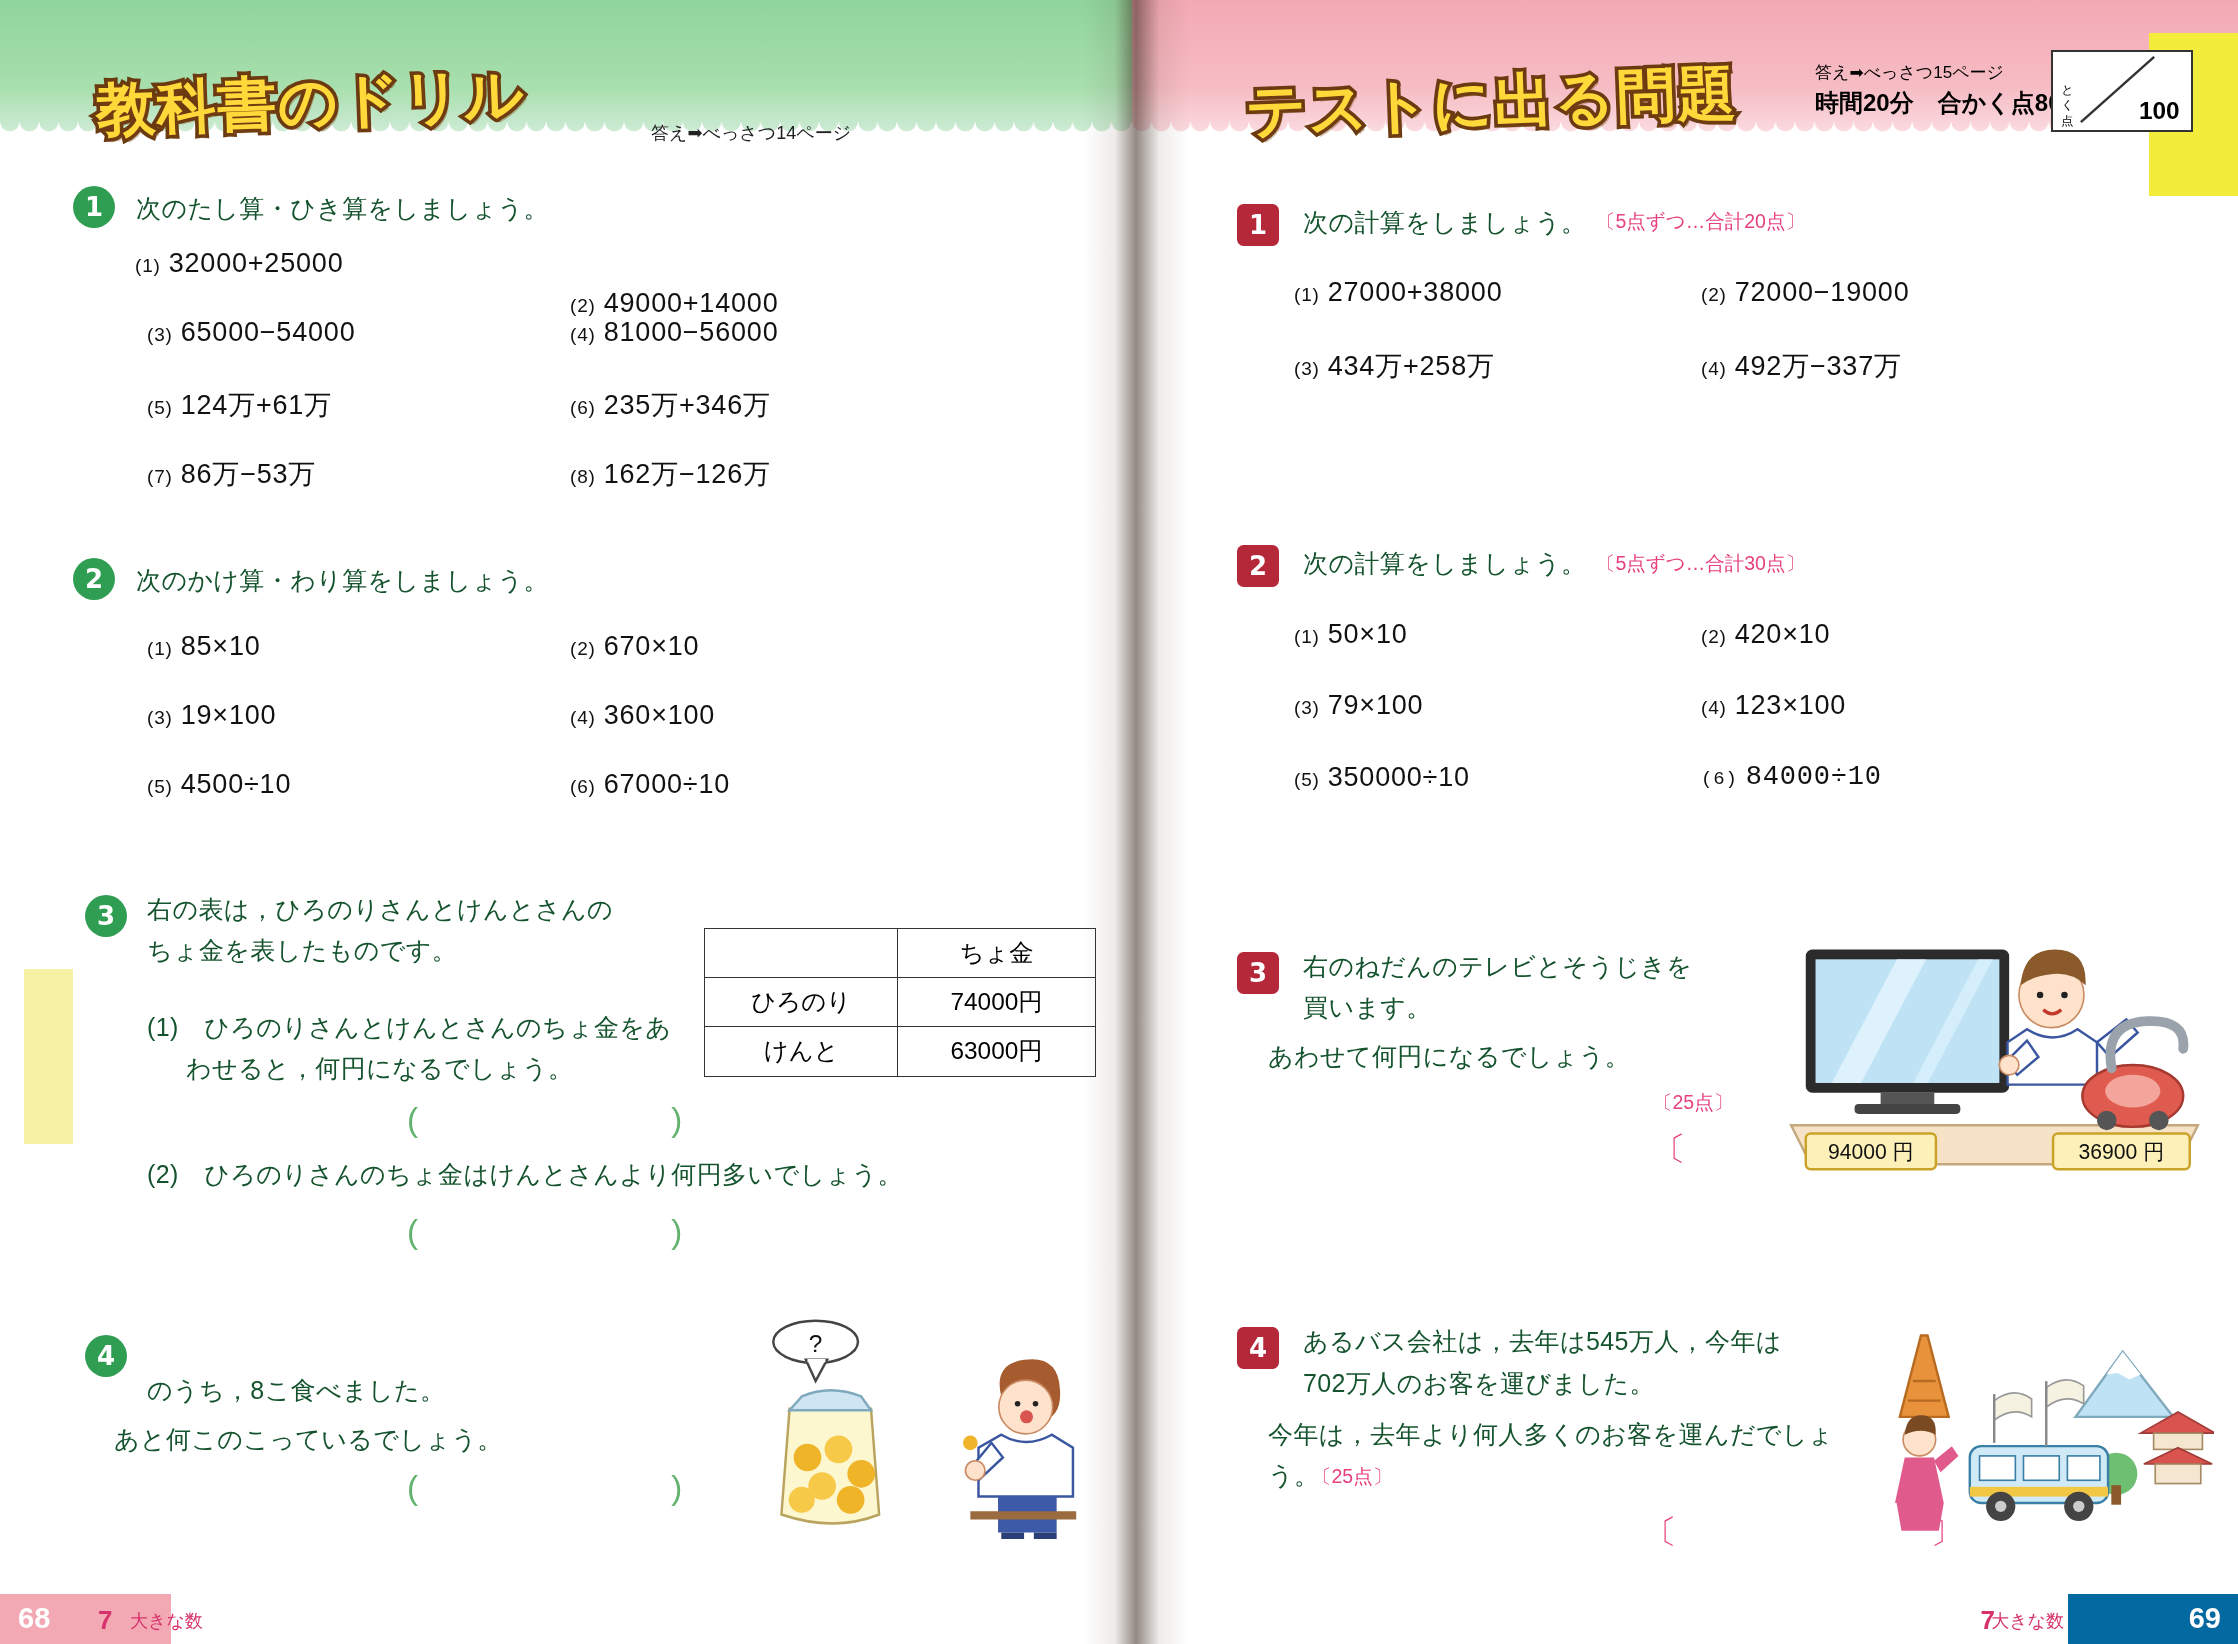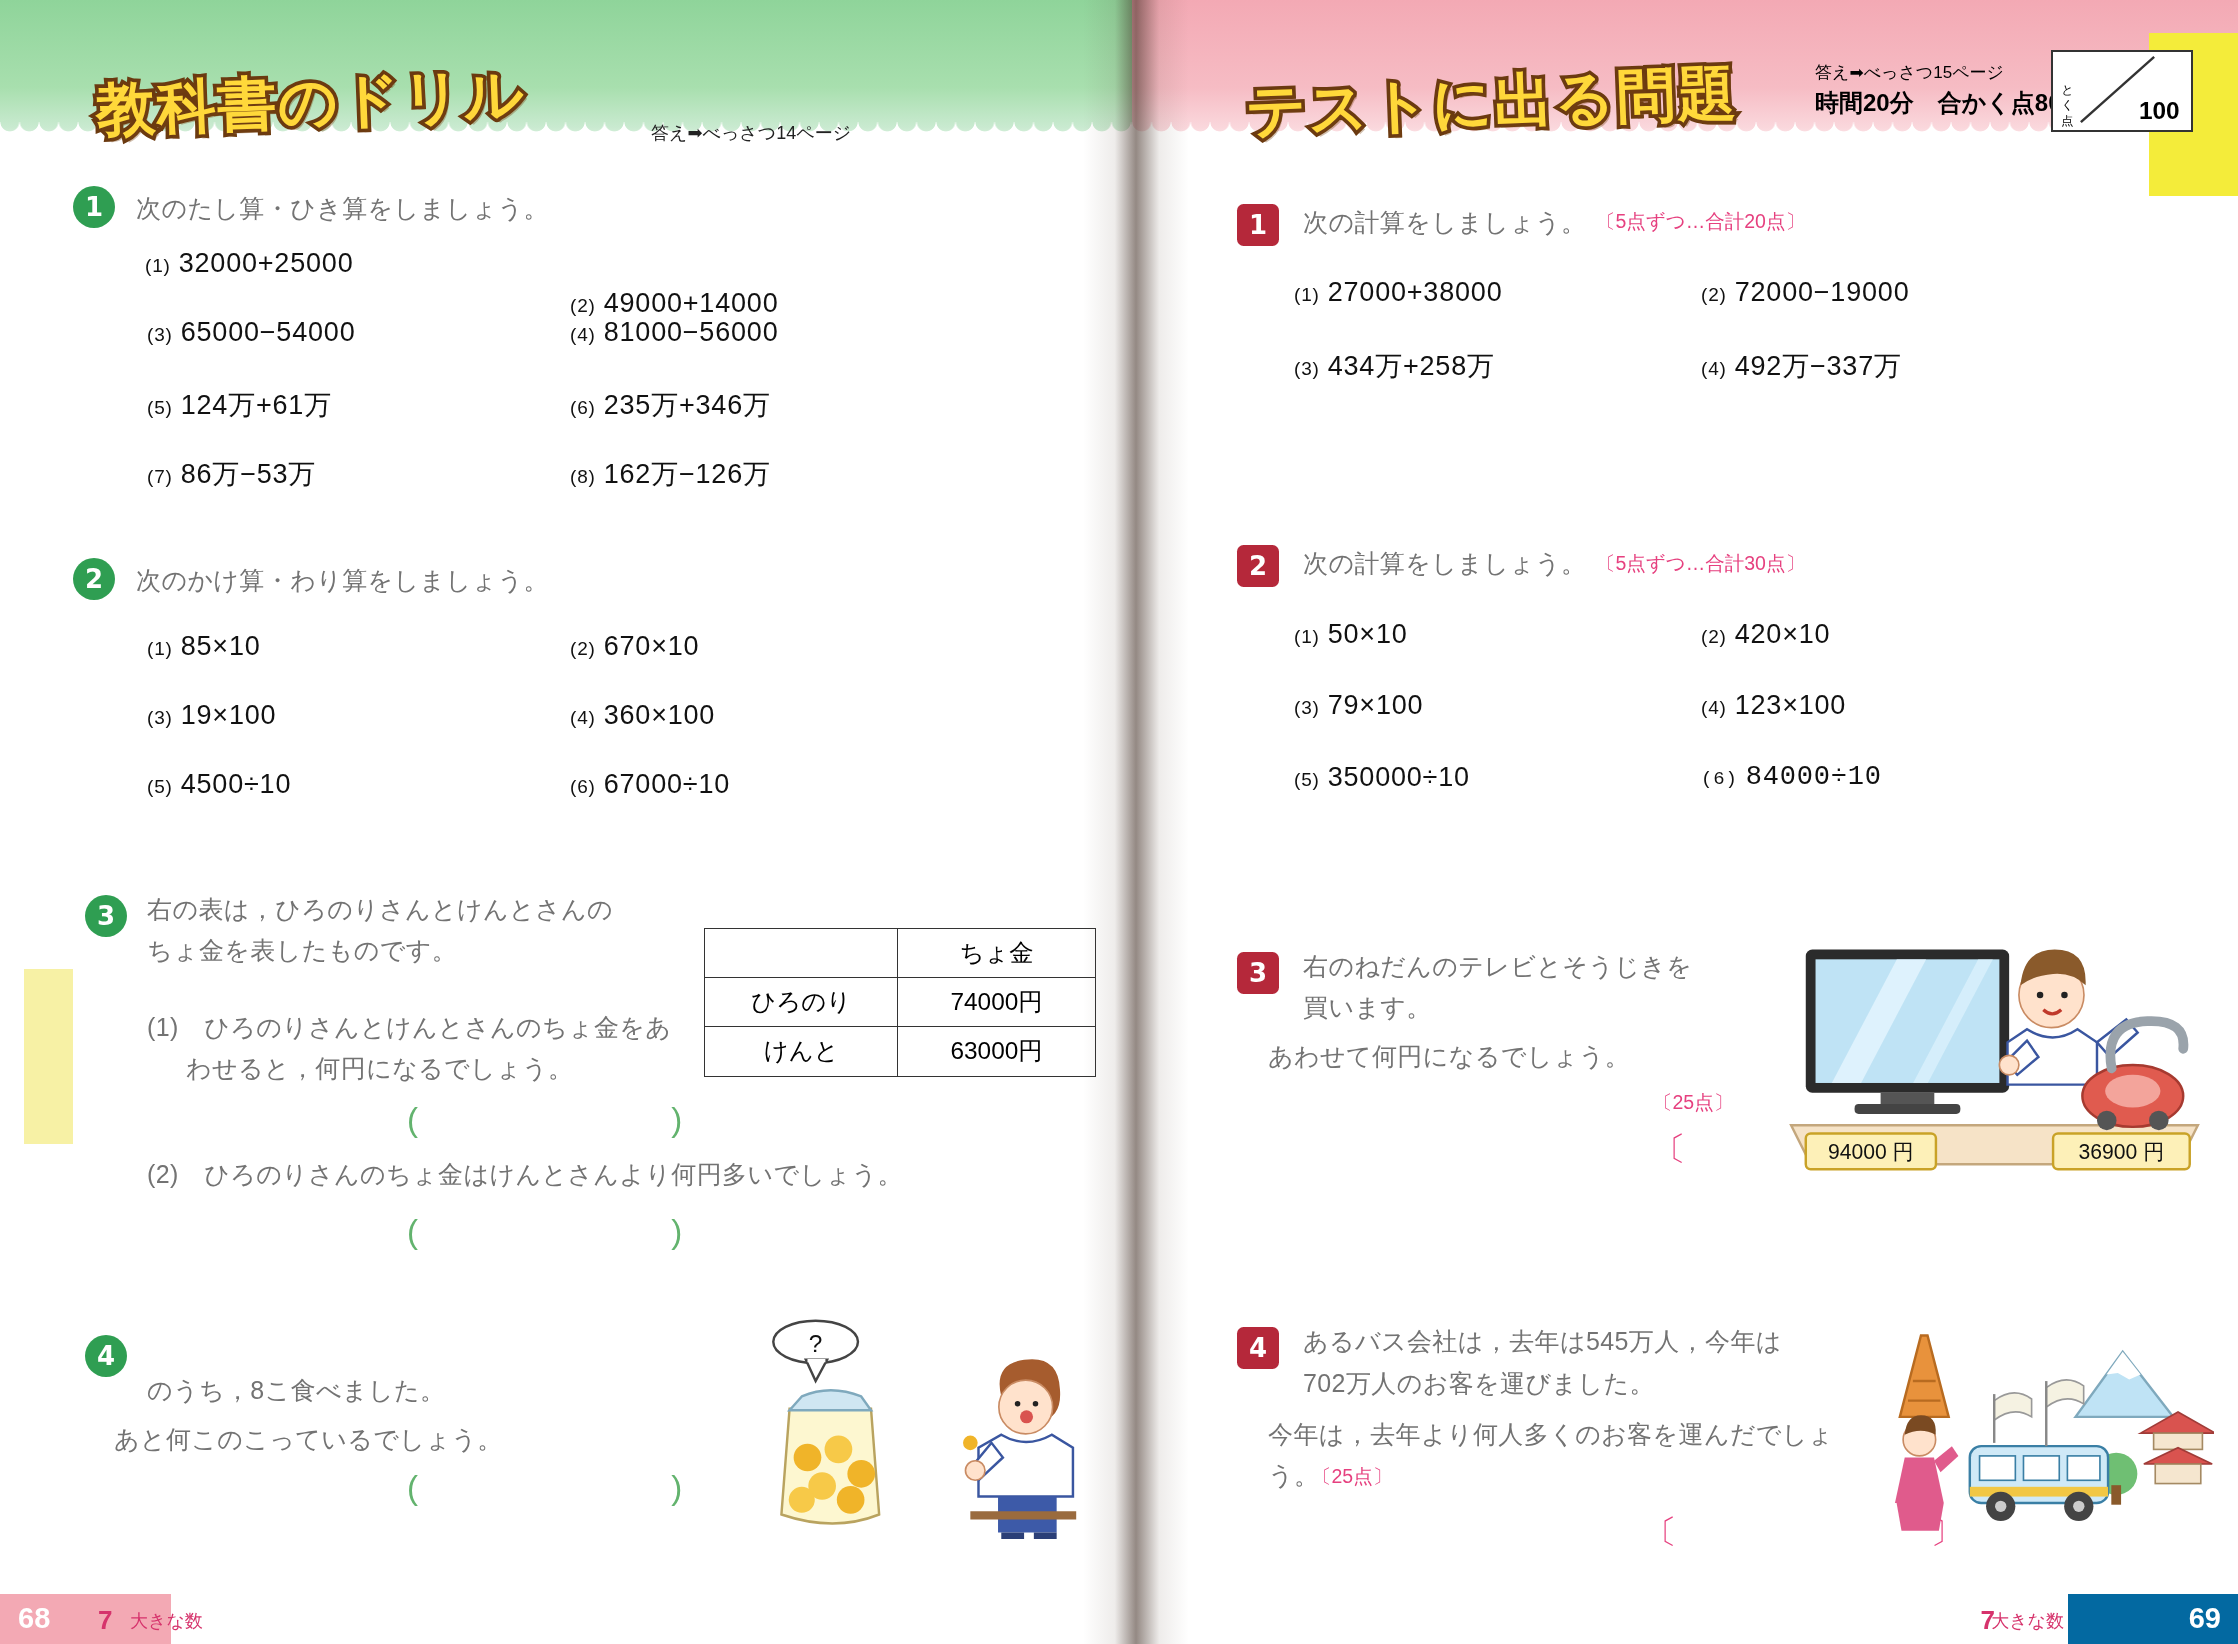--- a/index.html
+++ b/index.html
@@ -55,21 +55,21 @@
   .score-box .label{position:absolute;left:2.4px;top:2.4px;width:18px;height:72px;font-size:12.2px;line-height:1.05;text-align:center;writing-mode:vertical-rl;}
   .score-box .slash{position:absolute;left:23px;top:0;width:114px;height:75px;}
   .score-box .den{position:absolute;right:11.4px;bottom:4.9px;font-size:24.4px;font-weight:bold;}
   .yellow-tab{position:absolute;left:2149px;top:33px;width:90px;height:163px;background:#f4ec3a;z-index:5;}
 
   .q{position:absolute;}
   .qnum{position:absolute;width:42px;height:42px;border-radius:50%;color:#fff;font-size:26px;font-weight:bold;
         display:flex;align-items:center;justify-content:center;font-family:"DejaVu Sans",sans-serif;}
   .qnum.green{background:#2f9e52;}
   .qnum.red{background:#b5283a;border-radius:6.5px;}
-  .qtext{font-size:25px;color:#737373;line-height:1.45;letter-spacing:0.4px;}
+  .qtext{font-size:25px;color:#14532d;line-height:1.45;letter-spacing:0.4px;}
   .pts{color:#e6407f;font-size:19.5px;}
   .item{position:absolute;font-size:27px;color:#111;white-space:nowrap;letter-spacing:0.8px;}
   .item .idx{font-size:19px;color:#111;margin-right:8.1px;}
 
   table.chokin{position:absolute;border-collapse:collapse;font-size:24.4px;}
   table.chokin td,table.chokin th{border:1.6px solid #333;padding:8.1px 14.7px;text-align:center;font-weight:normal;}
 
   .paren{position:absolute;font-size:33px;color:#63b36e;letter-spacing:122px;}
   .paren-pink{color:#e6407f;letter-spacing:122px;}
 
@@ -92,21 +92,21 @@
 
   <div class="title title-left">教科書のドリル</div>
   <div class="ans-ref ans-left">答え➡べっさつ14ページ</div>
 
   <div class="sticky"></div>
 
   <div class="q" style="left:73px;top:186px;">
     <div class="qnum green" style="left:0;top:0;">1</div>
     <div class="qtext" style="position:absolute;left:63px;top:4.1px;white-space:nowrap;">次のたし算・ひき算をしましょう。</div>
   </div>
-  <div class="item" style="left:145px;top:248px;"><span class="idx">(1)</span><span>32000+25000</span></div>
+  <div class="item" style="left:135px;top:248px;"><span class="idx">(1)</span><span>32000+25000</span></div>
   <div class="item" style="left:570px;top:244px;margin-top:44px;"><span class="idx">(2)</span><span>49000+14000</span></div>
   <div class="item" style="left:147px;top:317px;text-align:right;"><span class="idx">(3)</span><span>65000−54000</span></div>
   <div class="item" style="left:570px;top:317px;"><span class="idx">(4)</span><span>81000−56000</span></div>
   <div class="item" style="left:147px;top:387px;"><span class="idx">(5)</span><span>124万+61万</span></div>
   <div class="item" style="left:570px;top:387px;"><span class="idx">(6)</span><span>235万+346万</span></div>
   <div class="item" style="left:147px;top:456px;"><span class="idx">(7)</span><span>86万−53万</span></div>
   <div class="item" style="left:570px;top:456px;"><span class="idx">(8)</span><span>162万−126万</span></div>
 
   <div class="q" style="left:73px;top:558px;">
     <div class="qnum green" style="left:0;top:0;">2</div>

